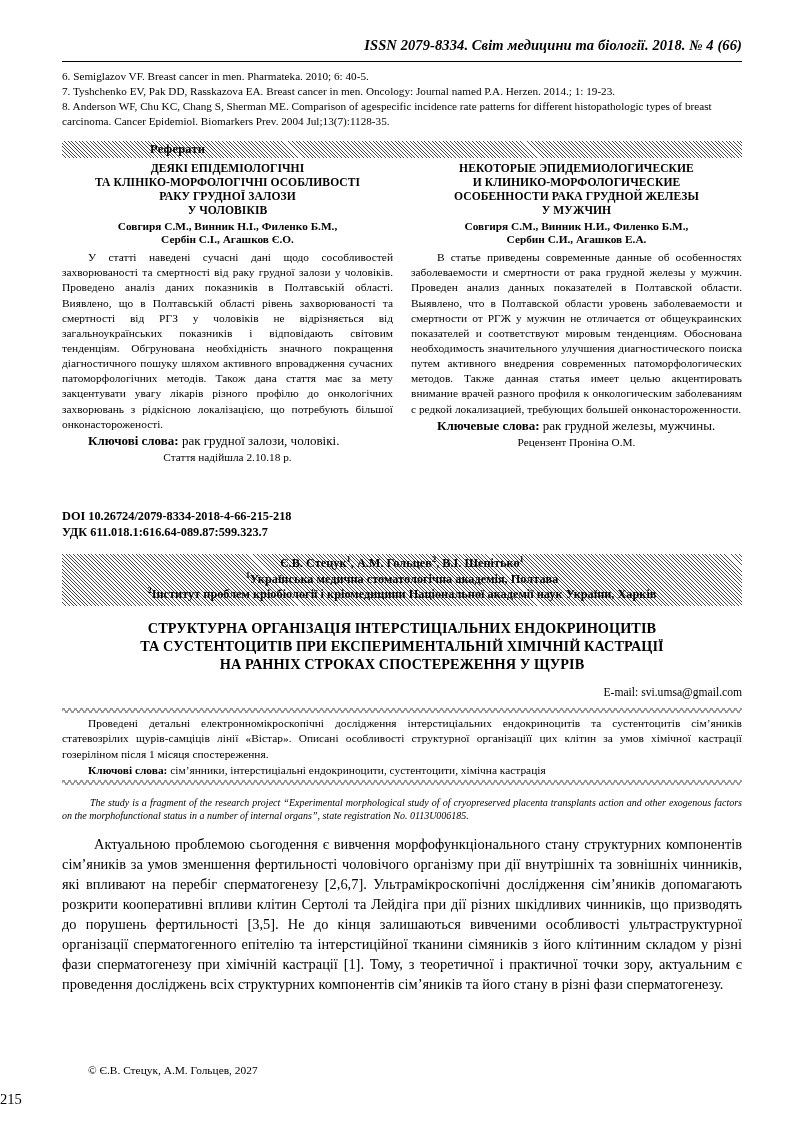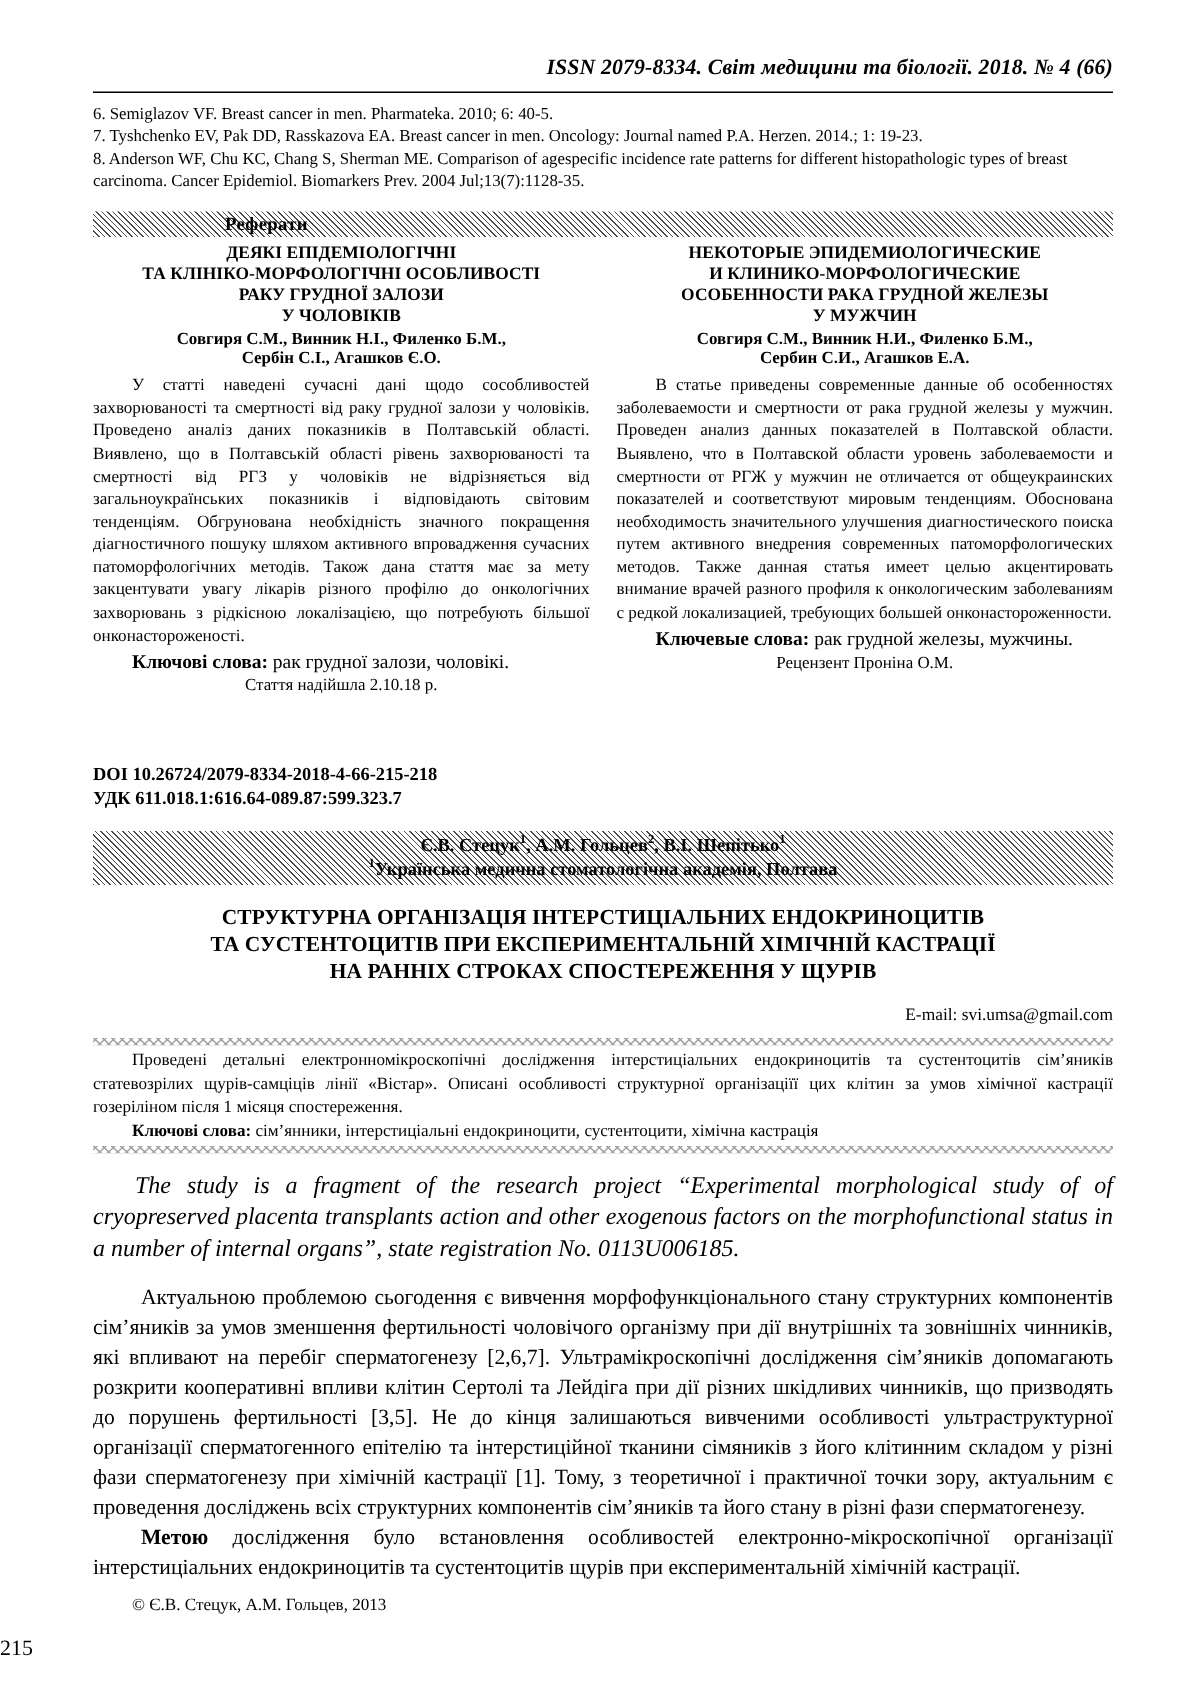--- a/index.html
+++ b/index.html
@@ -178,21 +178,21 @@
     font-size: 11.4px;
     line-height: 1.33;
     text-indent: 26px;
     padding-bottom: 2px;
   }
 
   
   .project-note {
     margin-top: 11px;
     font-style: italic;
-    font-size: 16px;
+    font-size: 10px;
     line-height: 1.32;
     text-align: justify;
     text-indent: 28px;
   }
 
   
   .body-text {
     margin-top: 13px;
     font-size: 14.4px;
     line-height: 1.385;
@@ -257,34 +257,34 @@
   </div>
 
   <div class="doi-block">
     <div>DOI 10.26724/2079-8334-2018-4-66-215-218</div>
     <div>УДК 611.018.1:616.64-089.87:599.323.7</div>
   </div>
 
   <div class="hatch author-banner">
     <div><span>Є.В. Стецук</span><sup>1</sup><span>, А.М. Гольцев</span><sup>2</sup><span>, В.І. Шепітько</span><sup>1</sup></div>
     <div><sup>1</sup><span>Українська медична стоматологічна академія, Полтава</span></div>
+    <div><sup>2</sup><span>Інститут проблем кріобіології і кріомедицини Національної академії наук України, Харків</span></div>
   </div>
 
   <div class="art-title">СТРУКТУРНА ОРГАНІЗАЦІЯ ІНТЕРСТИЦІАЛЬНИХ ЕНДОКРИНОЦИТІВ<br>ТА СУСТЕНТОЦИТІВ ПРИ ЕКСПЕРИМЕНТАЛЬНІЙ ХІМІЧНІЙ КАСТРАЦІЇ<br>НА РАННІХ СТРОКАХ СПОСТЕРЕЖЕННЯ У ЩУРІВ</div>
 
   <div class="email-line">E-mail: svi.umsa@gmail.com</div>
 
   <div class="ua-abstract">
     <div class="wave"></div>
     <div class="ua-abstract-body">Проведені детальні електронномікроскопічні дослідження інтерстиціальних ендокриноцитів та сустентоцитів сім’яників статевозрілих щурів-самціців лінії «Вістар». Описані особливості структурної організаціїї цих клітин за умов хімічної кастрації гозеріліном після 1 місяця спостереження.</div>
     <div class="ua-abstract-kw"><b>Ключові слова:</b><span> сім’янники, інтерстиціальні ендокриноцити, сустентоцити, хімічна кастрація</span></div>
     <div class="wave"></div>
   </div>
 
   <div class="project-note">The study is a fragment of the research project “Experimental morphological study of of cryopreserved placenta transplants action and other exogenous factors on the morphofunctional status in a number of internal organs”, state registration No. 0113U006185.</div>
 
   <div class="body-text">Актуальною проблемою сьогодення є вивчення морфофункціонального стану структурних компонентів сім’яників за умов зменшення фертильності чоловічого організму при дії внутрішніх та зовнішніх чинників, які впливают на перебіг сперматогенезу [2,6,7]. Ультрамікроскопічні дослідження сім’яників допомагають розкрити кооперативні впливи клітин Сертолі та Лейдіга при дії різних шкідливих чинників, що призводять до порушень фертильності [3,5]. Не до кінця залишаються вивченими особливості ультраструктурної організації сперматогенного епітелію та інтерстиційної тканини сімяників з його клітинним складом у різні фази сперматогенезу при хімічній кастрації [1]. Тому, з теоретичної і практичної точки зору, актуальним є проведення досліджень всіх структурних компонентів сім’яників та його стану в різні фази сперматогенезу.</div>
-  <div class="body-text"><b>Метою</b><span> дослідження було встановлення особливостей електронно-мікроскопічної організації інтерстиціальних ендокриноцитів та сустентоцитів щурів при експериментальній хімічній кастрації.</span></div>
-
-  <div class="copyright">© Є.В. Стецук, А.М. Гольцев, 2013</div>
+
+  <div class="copyright">© Є.В. Стецук, А.М. Гольцев, 2027</div>
   <div class="pagenum">215</div>
 
 </div>
 
 </body></html>

